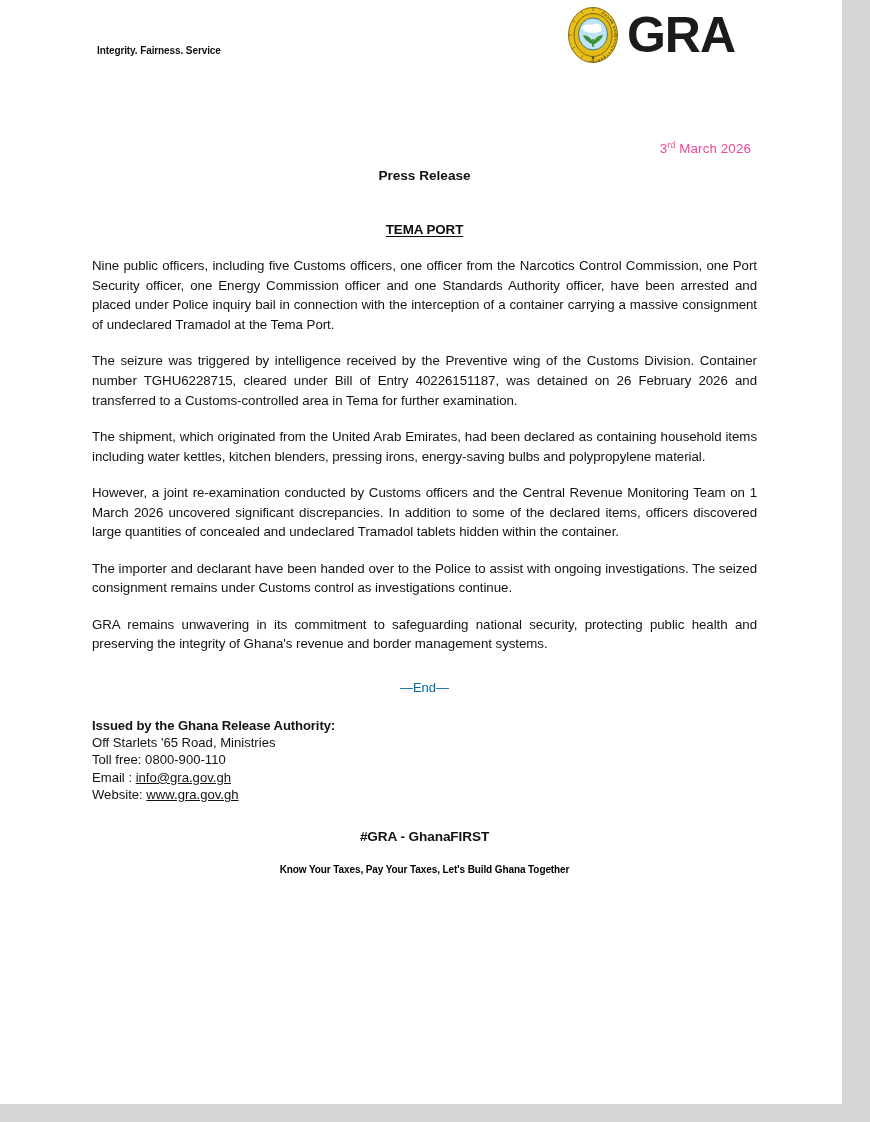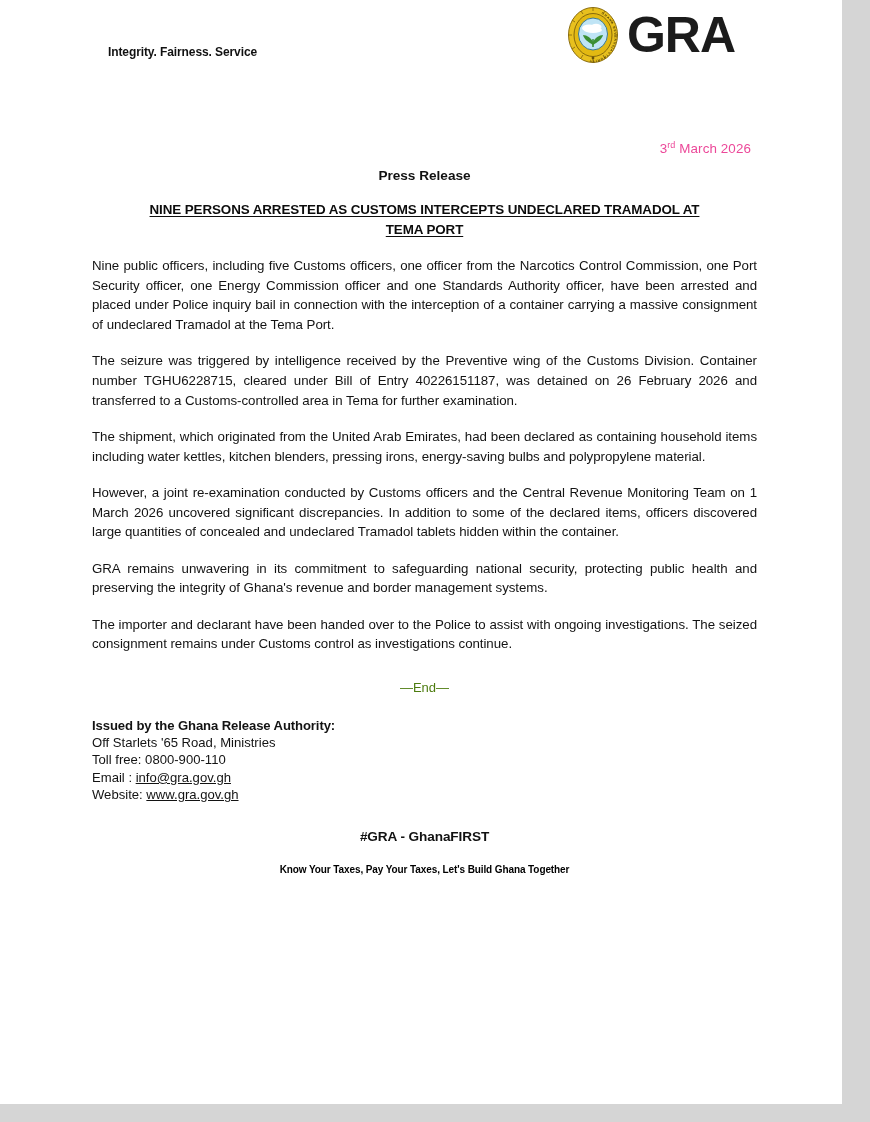--- a/index.html
+++ b/index.html
@@ -40,23 +40,23 @@
     box-sizing: border-box;
   }
 
   
   .header-row {
     position: relative;
     height: 96px;
   }
   .tagline {
     position: absolute;
-    left: 16px;
+    left: 5px;
     top: 45px;
-    font-size: 12px;
+    font-size: 10px;
     font-weight: bold;
     letter-spacing: -0.1px;
     color: #111;
   }
   .logo-block {
     position: absolute;
     right: 22px;
     top: 4px;
     display: flex;
     align-items: center;
@@ -111,21 +111,21 @@
     font-size: 13.3px;
     line-height: 1.47;
     color: #131313;
     margin-top: 17px;
     letter-spacing: -0.05px;
   }
 
   .end-mark {
     text-align: center;
     font-size: 13px;
-    color: #4d7c0f;
+    color: #0369a1;
     margin-top: 26px;
   }
 
   
   .issuer {
     margin-top: 22px;
     font-size: 13.1px;
     color: #131313;
     line-height: 1.32;
   }
@@ -225,30 +225,30 @@
           </span>
           <span class="logo-word">GRA</span>
         </div>
       </div>
 
       <div class="date-line"><span>3</span><sup>rd</sup><span> March 2026</span></div>
 
       <div class="press-release">Press Release</div>
 
       <div class="headline">
-        <span>NINE PERSONS ARRESTED AS CUSTOMS INTERCEPTS UNDECLARED TRAMADOL AT</span><br>
+        <br>
         <span>TEMA PORT</span>
       </div>
 
       <p class="body-para">Nine public officers, including five Customs officers, one officer from the Narcotics Control Commission, one Port Security officer, one Energy Commission officer and one Standards Authority officer, have been arrested and placed under Police inquiry bail in connection with the interception of a container carrying a massive consignment of undeclared Tramadol at the Tema Port.</p>
       <p class="body-para">The seizure was triggered by intelligence received by the Preventive wing of the Customs Division. Container number TGHU6228715, cleared under Bill of Entry 40226151187, was detained on 26 February 2026 and transferred to a Customs-controlled area in Tema for further examination.</p>
       <p class="body-para">The shipment, which originated from the United Arab Emirates, had been declared as containing household items including water kettles, kitchen blenders, pressing irons, energy-saving bulbs and polypropylene material.</p>
       <p class="body-para">However, a joint re-examination conducted by Customs officers and the Central Revenue Monitoring Team on 1 March 2026 uncovered significant discrepancies. In addition to some of the declared items, officers discovered large quantities of concealed and undeclared Tramadol tablets hidden within the container.</p>
+      <p class="body-para">The importer and declarant have been handed over to the Police to assist with ongoing investigations. The seized consignment remains under Customs control as investigations continue.</p>
       <p class="body-para">GRA remains unwavering in its commitment to safeguarding national security, protecting public health and preserving the integrity of Ghana's revenue and border management systems.</p>
-      <p class="body-para">The importer and declarant have been handed over to the Police to assist with ongoing investigations. The seized consignment remains under Customs control as investigations continue.</p>
 
       <div class="end-mark">—End—</div>
 
       <div class="issuer">
         <div class="issuer-head">Issued by the Ghana Release Authority:</div>
         <div>Off Starlets '65 Road, Ministries</div>
         <div>Toll free: 0800-900-110</div>
         <div><span>Email : </span><a class="u" href="#" style="color:#131313;">info@gra.gov.gh</a></div>
         <div><span>Website: </span><a class="u" href="#" style="color:#131313;">www.gra.gov.gh</a></div>
       </div>

